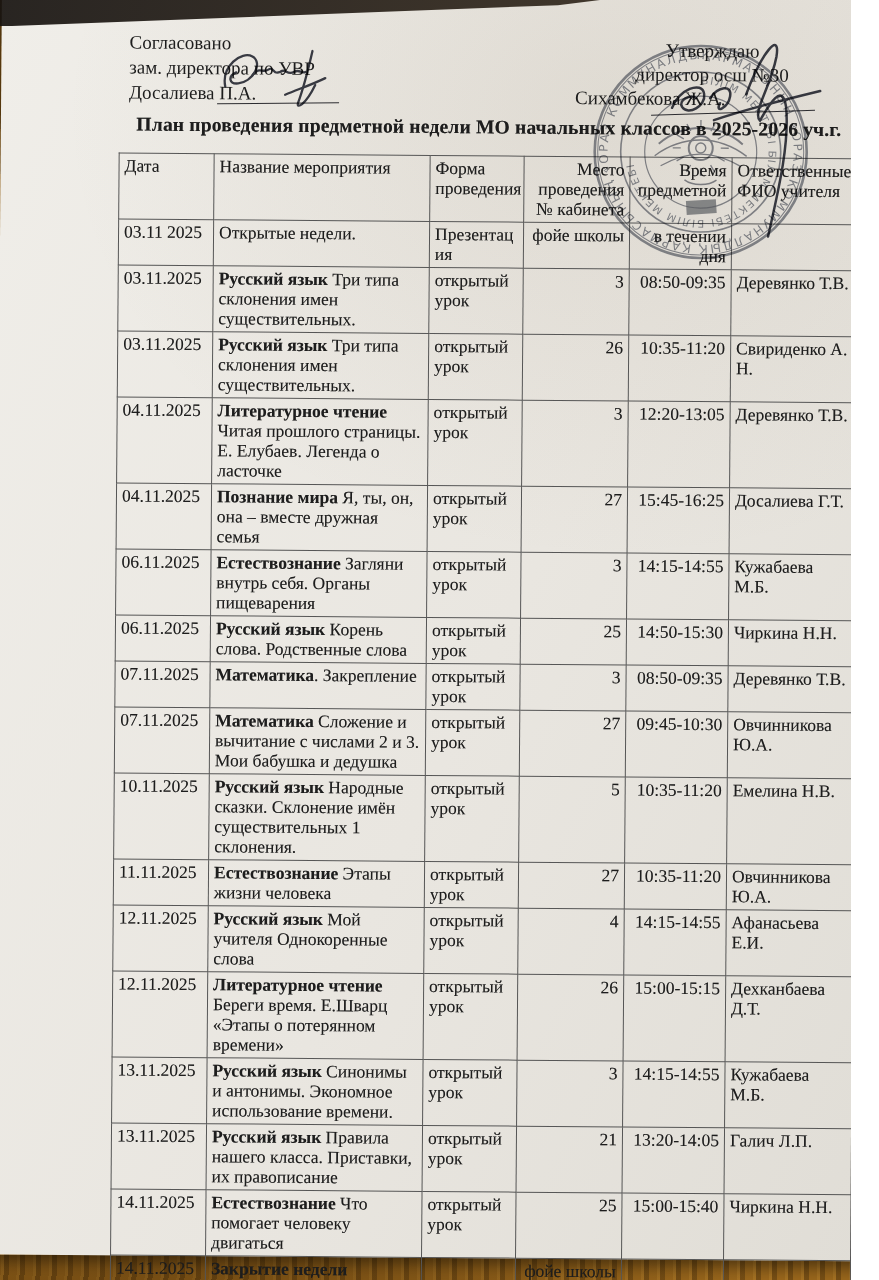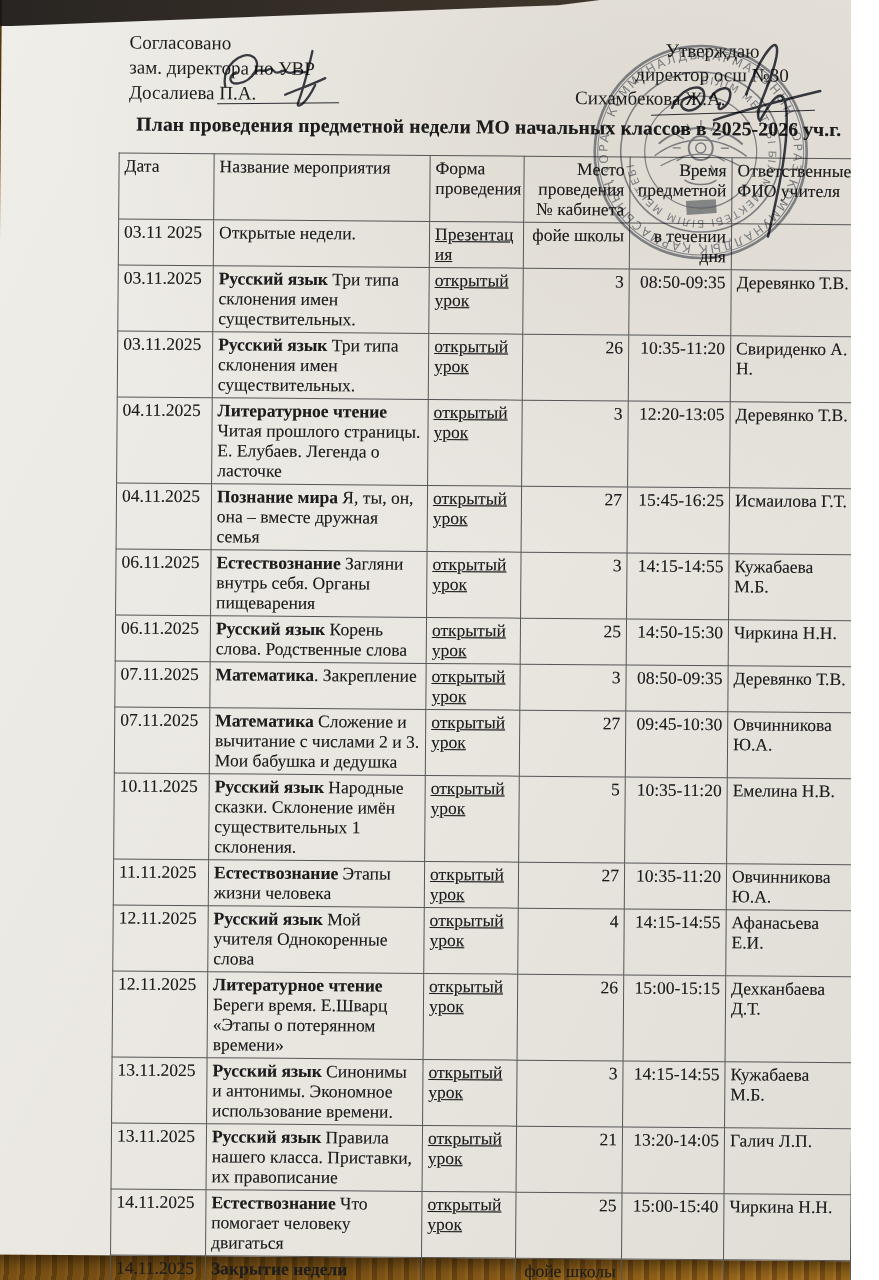--- a/index.html
+++ b/index.html
@@ -29,21 +29,21 @@
     font-weight:bold;font-size:19.5px;letter-spacing:.2px;z-index:2;
     text-shadow:0 0 .5px rgba(20,20,20,.55);}
   .sched{position:absolute;left:118px;top:169px;width:740px;border-collapse:collapse;
     table-layout:fixed;font-size:17.5px;line-height:20px;z-index:1;
     text-shadow:0 0 .4px rgba(20,20,20,.4);}
   .sched th,.sched td{border:1.6px solid #565656;vertical-align:top;padding:2px 5px 3px 5px;
     font-weight:normal;text-align:left;overflow:hidden;}
   .sched th{line-height:20px;}
   th.h-place,th.h-time{text-align:right;margin-top:9px;}
   td.c-place,td.c-time{text-align:right;}
-  td.c-form{word-break:break-all;text-decoration:underline;}
+  td.c-form{word-break:break-all;}
   td.c-event b{font-weight:bold;}
   .stamp{position:absolute;left:588px;top:52px;width:224px;height:224px;z-index:3;
     mix-blend-mode:multiply;opacity:.8;}
   .sig{position:absolute;z-index:4;mix-blend-mode:multiply;}
   .sig-left{left:210px;top:58px;}
   .sig-right{left:655px;top:34px;}
 </style>
 </head>
 <body>
 
@@ -133,21 +133,21 @@
     <td class="c-place">3</td>
     <td class="c-time">12:20-13:05</td>
     <td class="c-teacher">Деревянко Т.В.</td>
   </tr>
           <tr>
     <td class="c-date">04.11.2025</td>
     <td class="c-event"><b>Познание мира</b><span> Я, ты, он, она – вместе дружная семья</span></td>
     <td class="c-form">открытый урок</td>
     <td class="c-place">27</td>
     <td class="c-time">15:45-16:25</td>
-    <td class="c-teacher">Исмаилова Г.Т.</td>
+    <td class="c-teacher">Досалиева Г.Т.</td>
   </tr>
           <tr>
     <td class="c-date">06.11.2025</td>
     <td class="c-event"><b>Естествознание</b><span> Загляни внутрь себя. Органы пищеварения</span></td>
     <td class="c-form">открытый урок</td>
     <td class="c-place">3</td>
     <td class="c-time">14:15-14:55</td>
     <td class="c-teacher">Кужабаева М.Б.</td>
   </tr>
           <tr>

